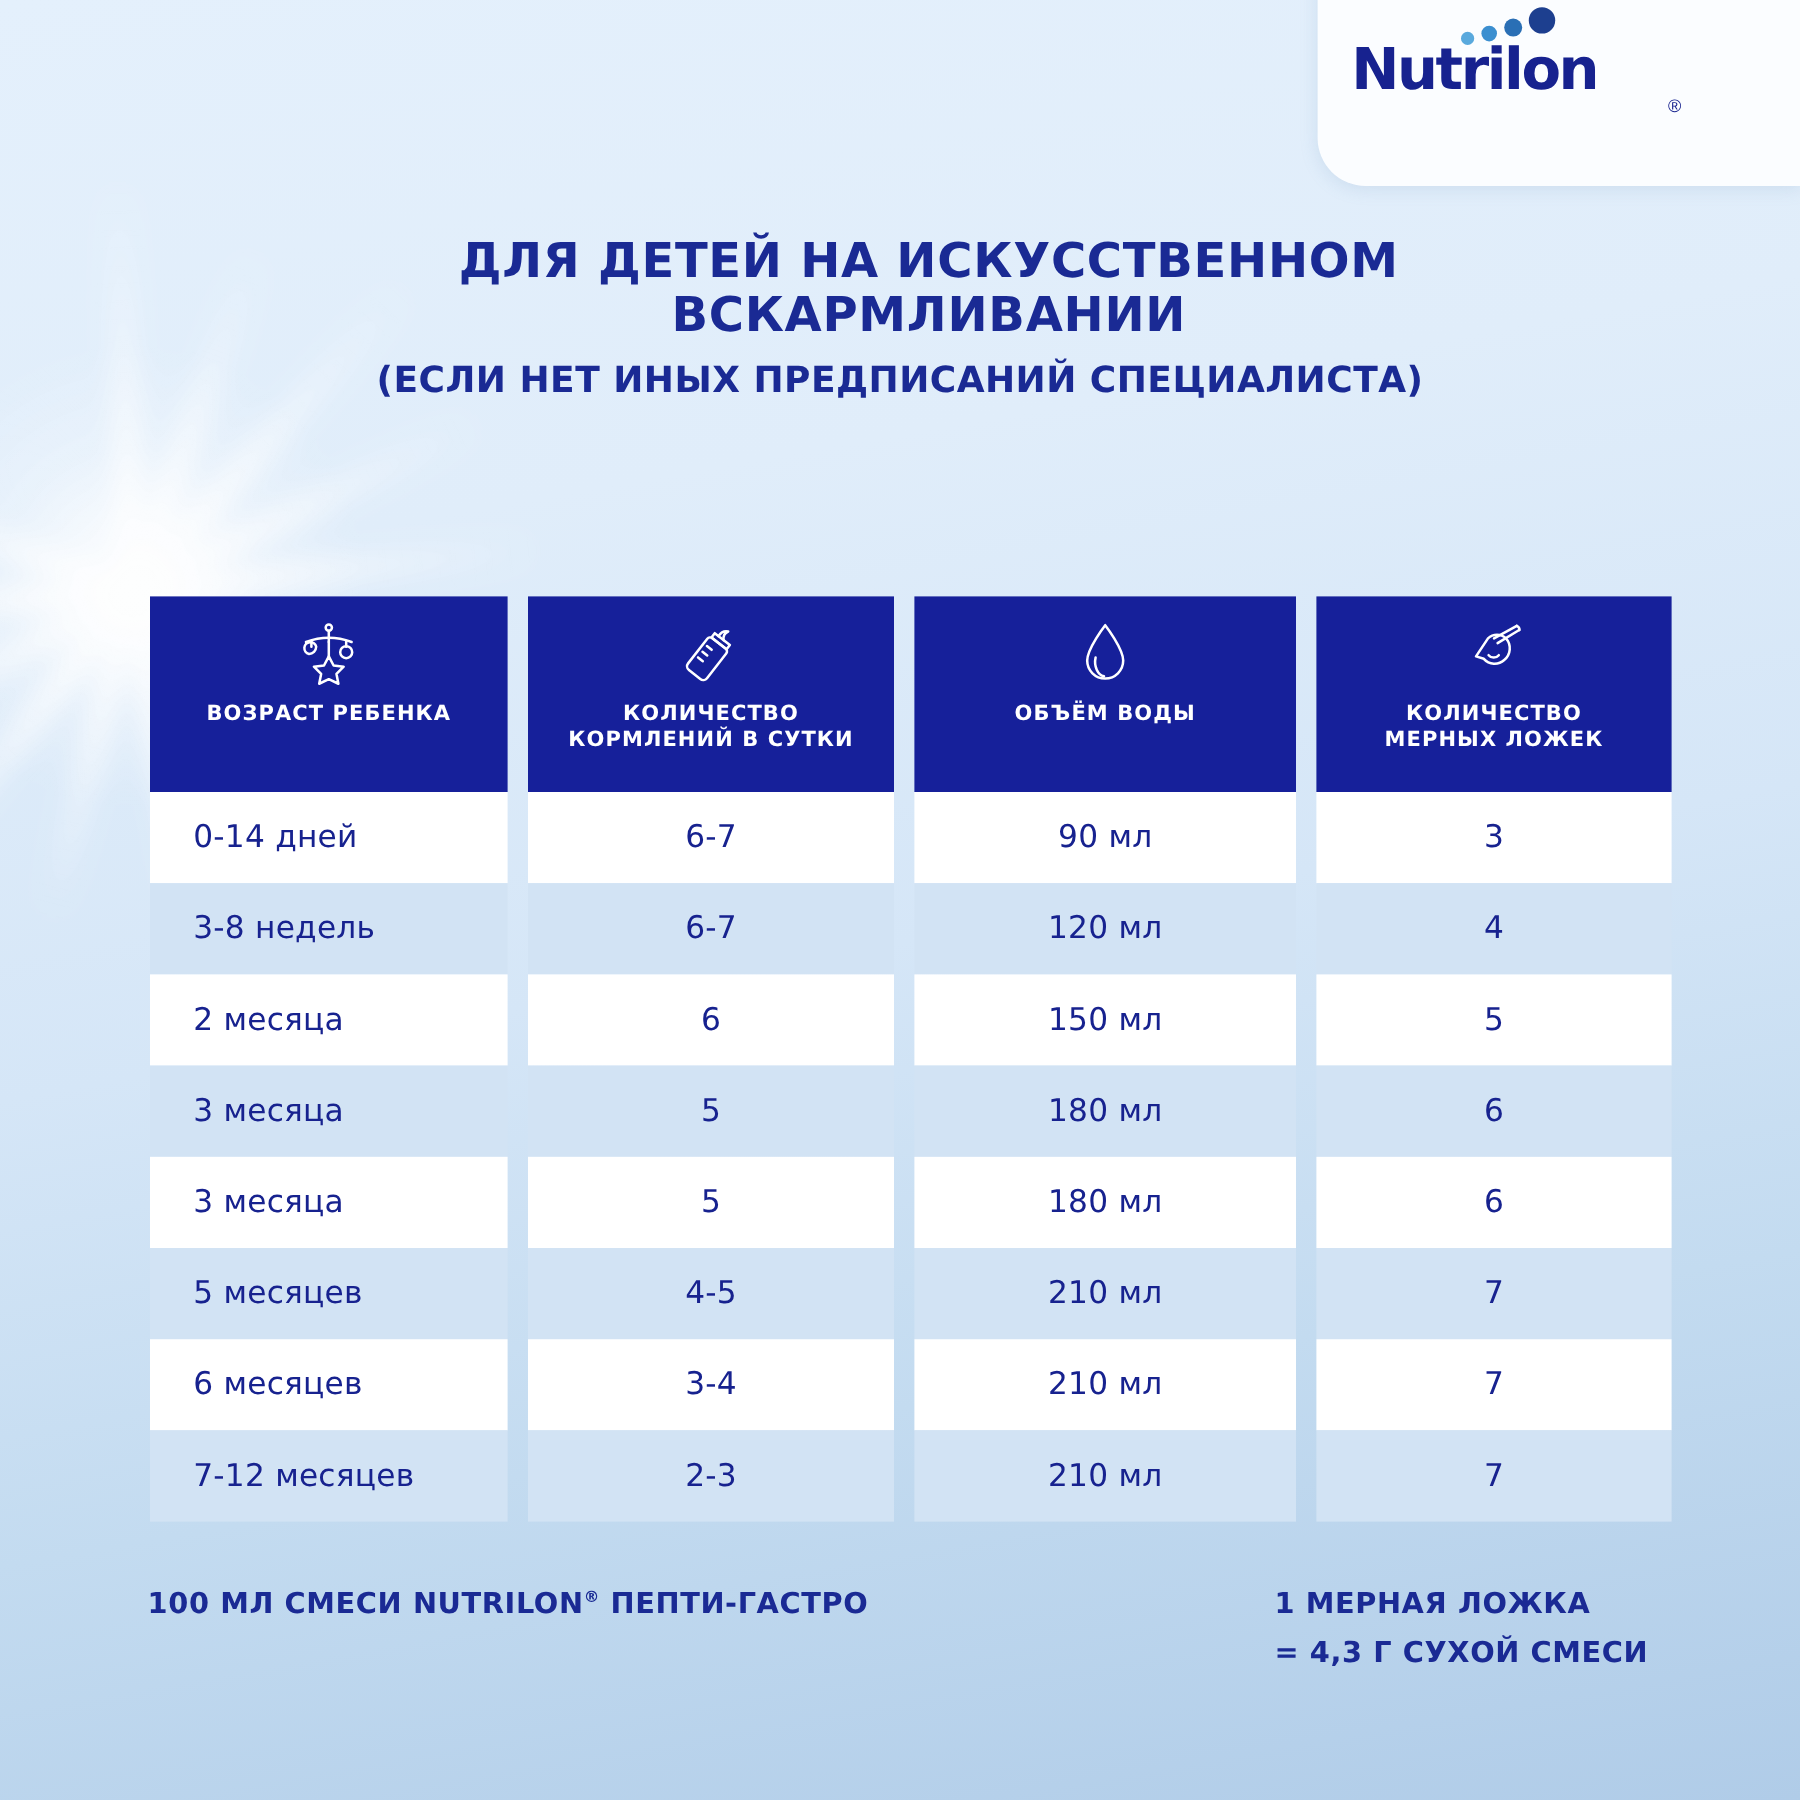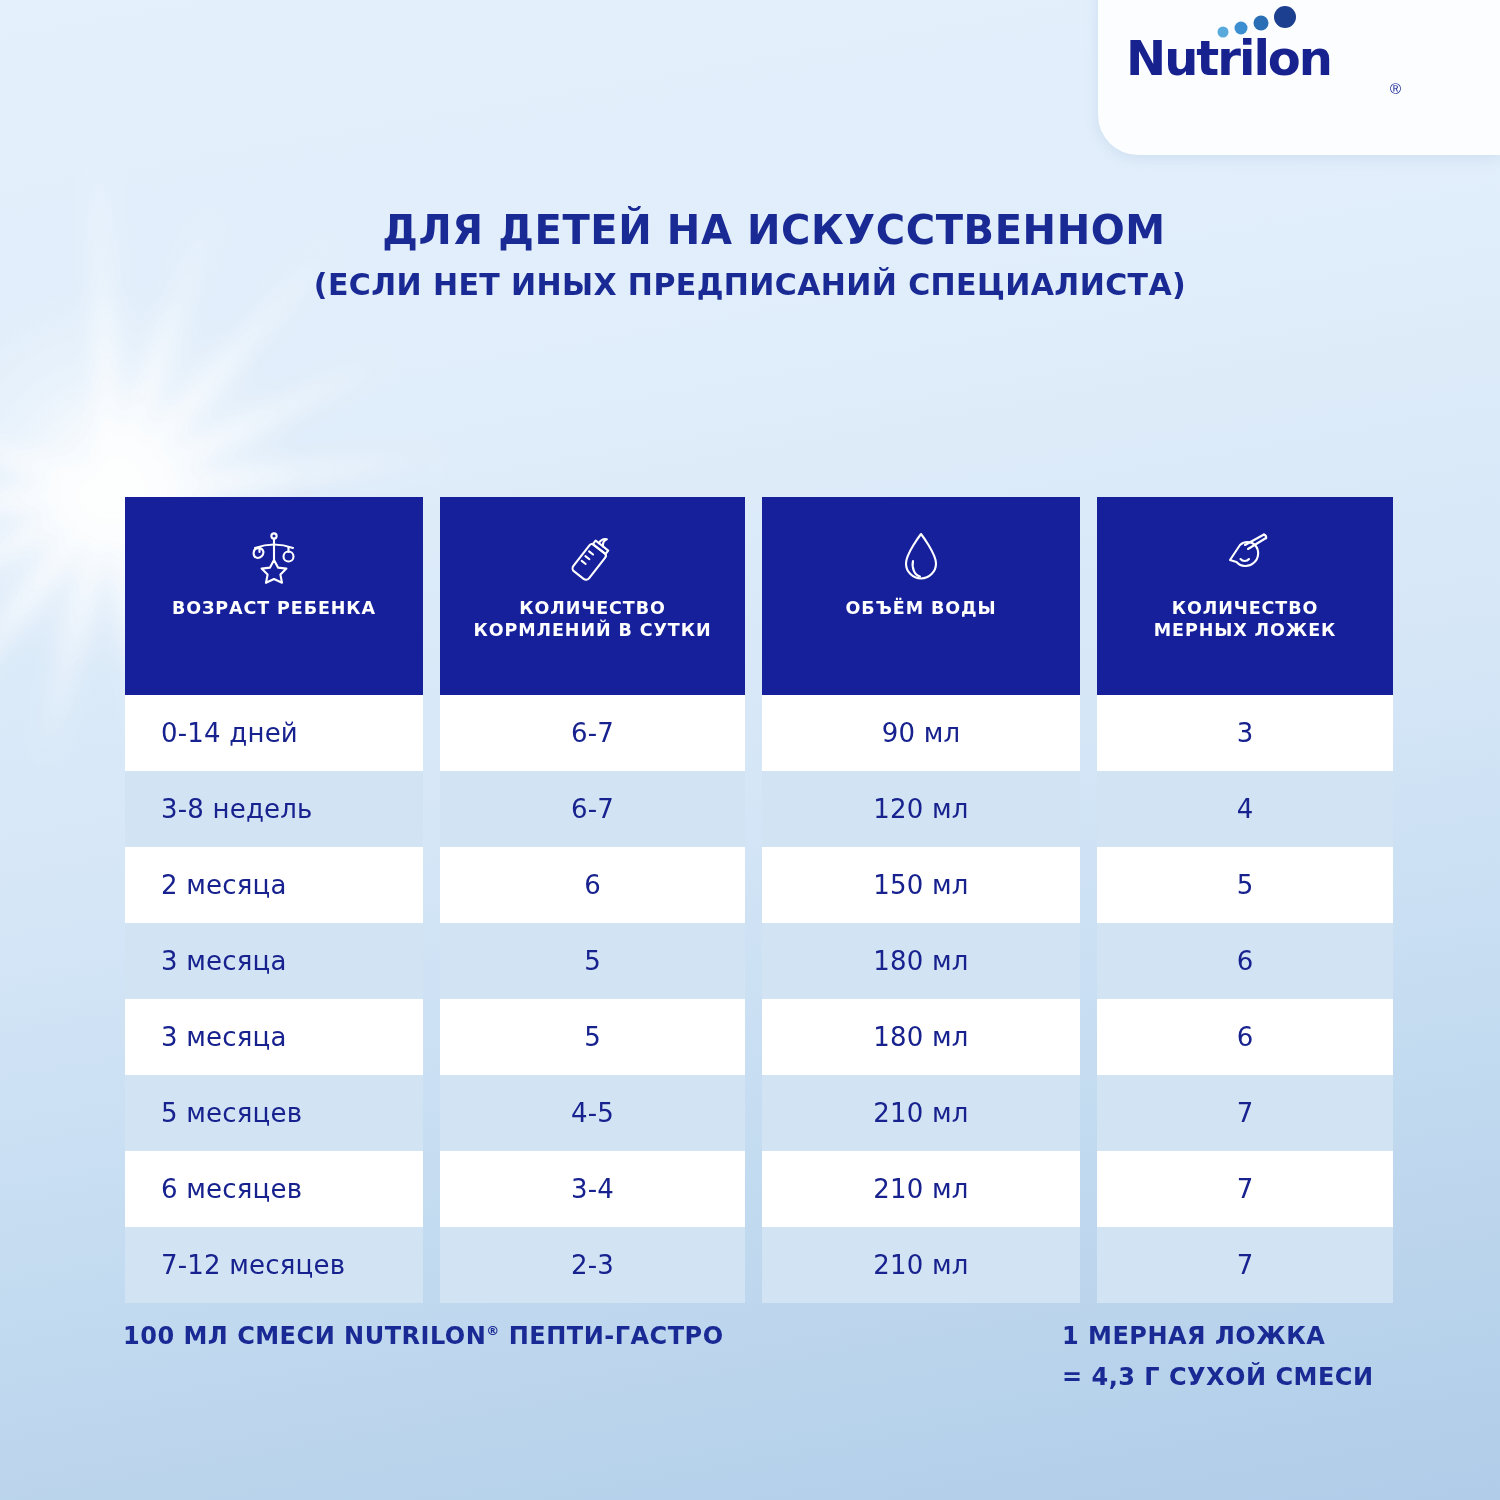--- a/index.html
+++ b/index.html
@@ -106,21 +106,21 @@
     letter-spacing: 1.5px;
     line-height: 1.02;
     margin: 0 0 16px 0;
   }
   .title-sub {
     font-family: "DejaVu Sans", sans-serif;
     font-size: 40px;
     font-weight: bold;
     letter-spacing: .6px;
     line-height: 1.12;
-    margin: 12px;
+    margin: 0;
     padding-left: 48px;
   }
   .title-note {
     font-family: "DejaVu Sans", sans-serif;
     font-size: 30px;
     font-weight: bold;
     letter-spacing: .4px;
     margin: 14px 0 0 0;
   }
 
@@ -137,26 +137,26 @@
   }
   .t-col-gap { width: 17px; flex: 0 0 17px; }
 
   .c1 { flex: 0 0 298px; width: 298px; }
   .c2 { flex: 0 0 305px; width: 305px; }
   .c3 { flex: 0 0 318px; width: 318px; }
   .c4 { flex: 0 0 296px; width: 296px; }
 
   .head-cell {
     background: #16209a;
-    height: 198px;
+    height: 163px;
     display: flex;
     flex-direction: column;
     align-items: center;
     justify-content: flex-start;
-    padding-top: 28px;
+    padding-top: 15px;
     box-sizing: border-box;
   }
   .head-icon {
     height: 64px;
     display: flex;
     align-items: center;
     justify-content: center;
   }
   .head-label {
     margin-top: 8px;
@@ -246,20 +246,21 @@
         <circle cx="45" cy="19" r="7.5" fill="#2a6fb5"></circle>
         <circle cx="69" cy="13" r="11" fill="#1d3f8f"></circle>
       </svg>
       <div class="logo-word">Nutrilon</div>
       <div class="logo-reg">®</div>
     </div>
   </div>
 
   <div class="titles">
     <div class="title-sub">ДЛЯ ДЕТЕЙ НА ИСКУССТВЕННОМ</div>
+    <div class="title-sub">ВСКАРМЛИВАНИИ</div>
     <div class="title-note">(ЕСЛИ НЕТ ИНЫХ ПРЕДПИСАНИЙ СПЕЦИАЛИСТА)</div>
   </div>
 
   <div class="table-wrap">
 
     <div class="t-row">
       <div class="head-cell c1">
         <div class="head-icon">
           <svg width="58" height="58" viewBox="0 0 58 58" fill="none" stroke="#ffffff" stroke-width="2.1" stroke-linecap="round" stroke-linejoin="round">
             <circle cx="29" cy="8" r="2.6"></circle>

